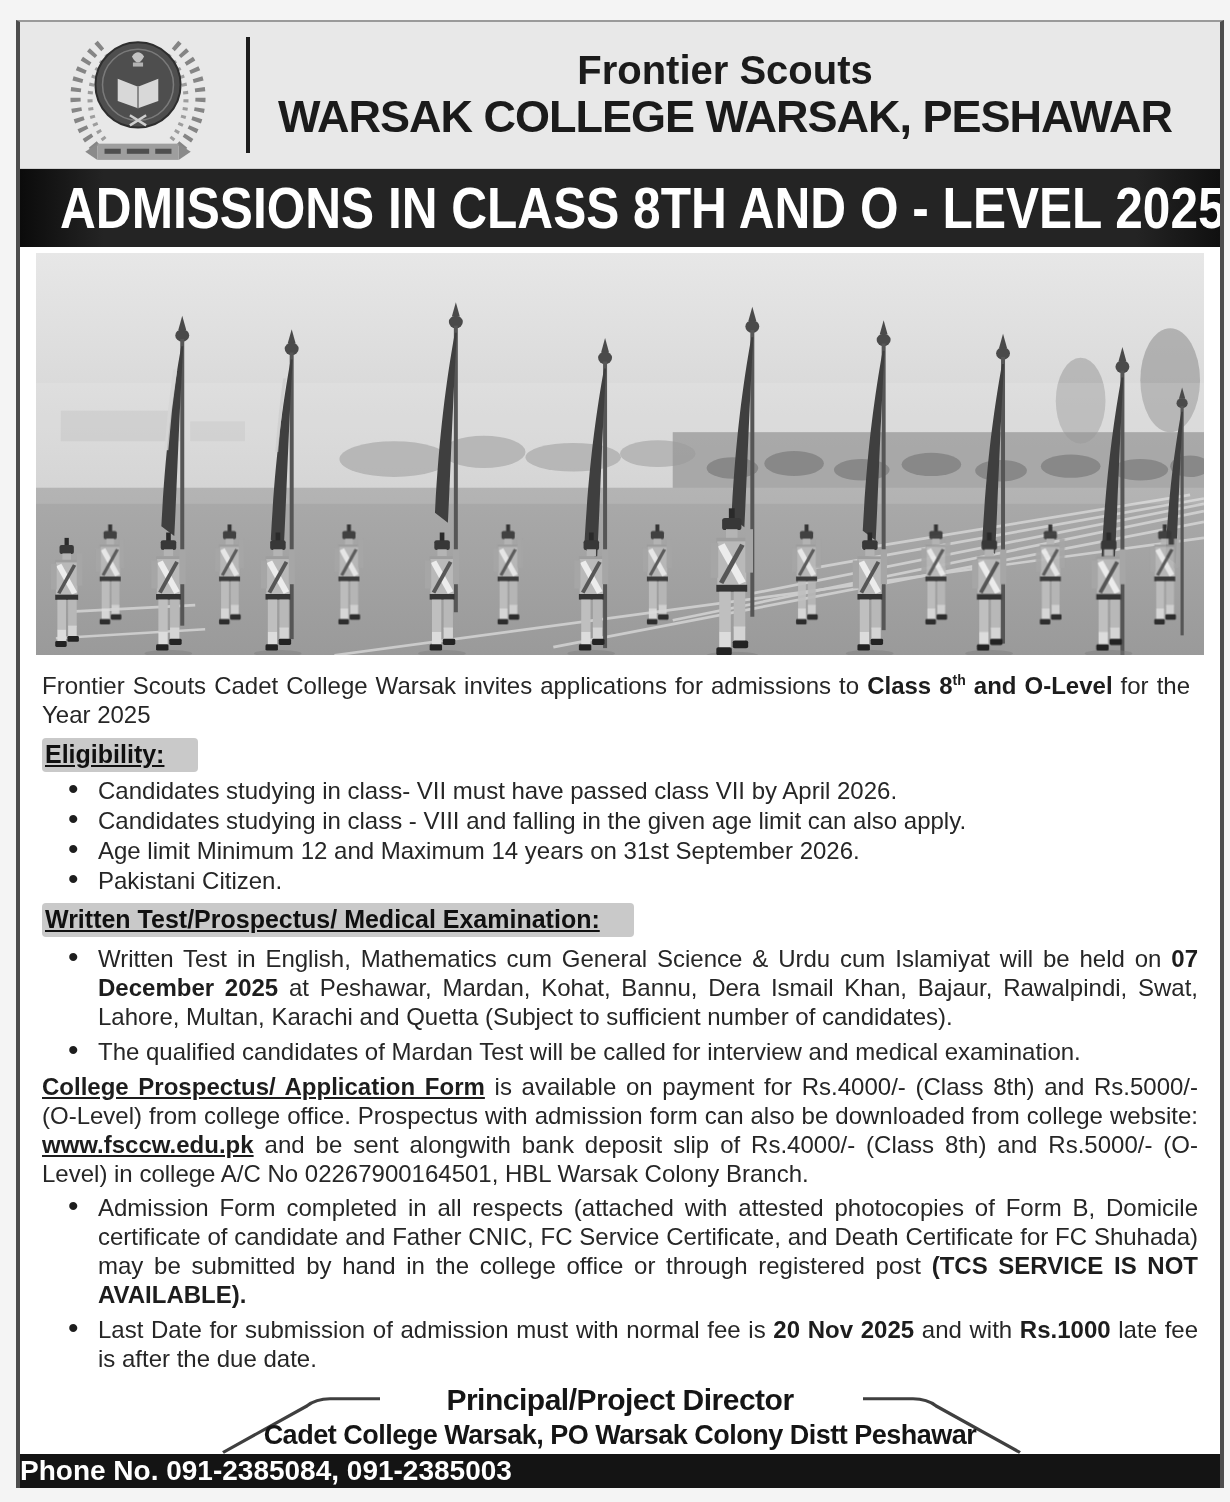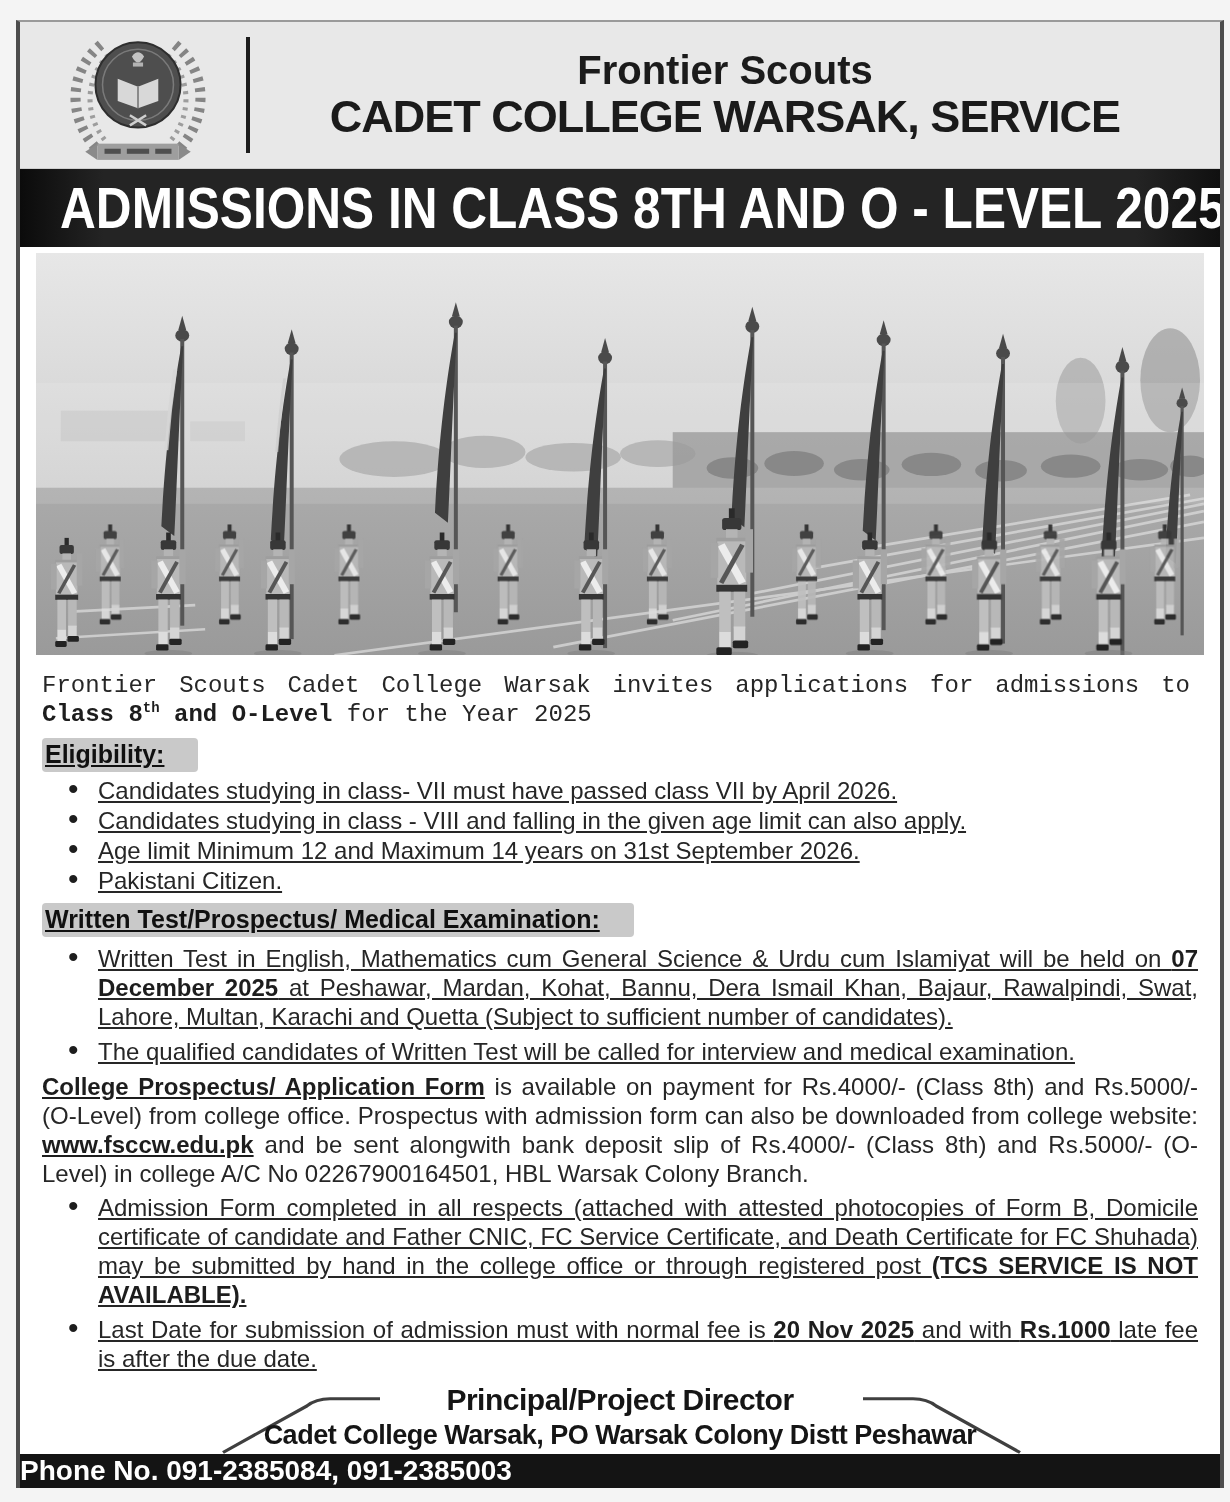--- a/index.html
+++ b/index.html
@@ -31,30 +31,30 @@
   .banner-text {
     display:inline-block; transform:scaleX(.87); transform-origin:0 50%;
     color:#ffffff; font-weight:bold; font-size:57px; letter-spacing:0px;
     white-space:nowrap; padding-left:46px;
   }
   
   .photo-wrap { margin:6px 16px 8px 16px; height:449px; background:#cfcfcf; overflow:hidden; }
   .photo-wrap svg { display:block; width:100%; height:100%; }
   
   .content { padding:4px 22px 0 22px; color:#262626; font-size:24px; line-height:29px; text-align:justify; }
-  .intro { margin:4px 8px 4px 0;font-family:Liberation Mono, monospace; }
+  .intro { margin:4px 8px 4px 0; }
   b, .bold { font-weight:bold; color:#1d1d1d; }
   sup { font-size:14px; vertical-align:super; line-height:0; }
   .hl {
     display:inline-block; font-size:25px; font-weight:bold; color:#101010;
     text-decoration:underline; background:#c9c9c9; padding:2px 34px 3px 3px;
     border-radius:4px; margin:5px 0 3px 0; line-height:1.15;
   }
   ul.blist { list-style:none; margin:1px 0 3px 0; }
-  ul.blist li { position:relative; padding-left:56px; margin:1px 0;text-decoration:underline; }
+  ul.blist li { position:relative; padding-left:56px; margin:1px 0; }
   ul.blist li::before {
     content:"\2022"; position:absolute; left:26px; top:-2px;
     font-size:30px; color:#1d1d1d;
   }
   ul.blist.spread li { margin:4px 0 6px 0; }
   .para { margin:5px 0 5px 0; }
   .ulink { font-weight:bold; text-decoration:underline; color:#1d1d1d; }
   .uline { text-decoration:underline;margin-top:8px; }
   
   .footer { position:relative; margin-top:auto; height:84px; text-align:center; color:#151515; }
@@ -88,21 +88,21 @@
         <polygon points="30,116 18,124 30,132" fill="#8a8a8a"></polygon>
         <polygon points="110,116 122,124 110,132" fill="#8a8a8a"></polygon>
         <rect x="30" y="116" width="80" height="16" fill="#9e9e9e"></rect>
         <rect x="37" y="121" width="16" height="5" fill="#4f4f4f"></rect>
         <rect x="59" y="121" width="22" height="5" fill="#4f4f4f"></rect>
         <rect x="87" y="121" width="16" height="5" fill="#4f4f4f"></rect>
       </svg>
       <div class="divider"></div>
       <div class="titles">
         <div class="t1">Frontier Scouts</div>
-        <div class="t2">CADET COLLEGE WARSAK, SERVICE</div>
+        <div class="t2">WARSAK COLLEGE WARSAK, PESHAWAR</div>
       </div>
     </div>
 
     <div class="banner">
       <span class="banner-text">ADMISSIONS IN CLASS 8TH AND O - LEVEL 2025</span>
     </div>
 
     <div class="photo-wrap">
       <svg viewBox="0 0 1174 449" preserveAspectRatio="none">
         <defs>
@@ -232,21 +232,21 @@
       <ul class="blist">
         <li>Candidates studying in class- VII must have passed class VII by April 2026.</li>
         <li>Candidates studying in class - VIII and falling in the given age limit can also apply.</li>
         <li>Age limit Minimum 12 and Maximum 14 years on 31st September 2026.</li>
         <li>Pakistani Citizen.</li>
       </ul>
 
       <div><span class="hl">Written Test/Prospectus/ Medical Examination:</span></div>
       <ul class="blist spread">
         <li><span>Written Test in English, Mathematics cum General Science &amp; Urdu cum Islamiyat will be held on </span><b>07 December 2025</b><span> at Peshawar, Mardan, Kohat, Bannu, Dera Ismail Khan, Bajaur, Rawalpindi, Swat, Lahore, Multan, Karachi and Quetta (Subject to sufficient number of candidates).</span></li>
-        <li>The qualified candidates of Written Test will be called for interview and medical examination.</li>
+        <li>The qualified candidates of Mardan Test will be called for interview and medical examination.</li>
       </ul>
 
       <p class="para"><b class="uline">College Prospectus/ Application Form</b><span> is available on payment for Rs.4000/- (Class 8th) and Rs.5000/- (O-Level) from college office. Prospectus with admission form can also be downloaded from college website: </span><span class="ulink">www.fsccw.edu.pk</span><span> and be sent alongwith bank deposit slip of Rs.4000/- (Class 8th) and Rs.5000/- (O-Level) in college A/C No 02267900164501, HBL Warsak Colony Branch.</span></p>
 
       <ul class="blist spread">
         <li><span>Admission Form completed in all respects (attached with attested photocopies of Form B, Domicile certificate of candidate and Father CNIC, FC Service Certificate, and Death Certificate for FC Shuhada) may be submitted by hand in the college office or through registered post </span><b>(TCS SERVICE IS NOT AVAILABLE).</b></li>
         <li><span>Last Date for submission of admission must with normal fee is </span><b>20 Nov 2025</b><span> and with </span><b>Rs.1000</b><span> late fee is after the due date.</span></li>
       </ul>
     </div>
 

